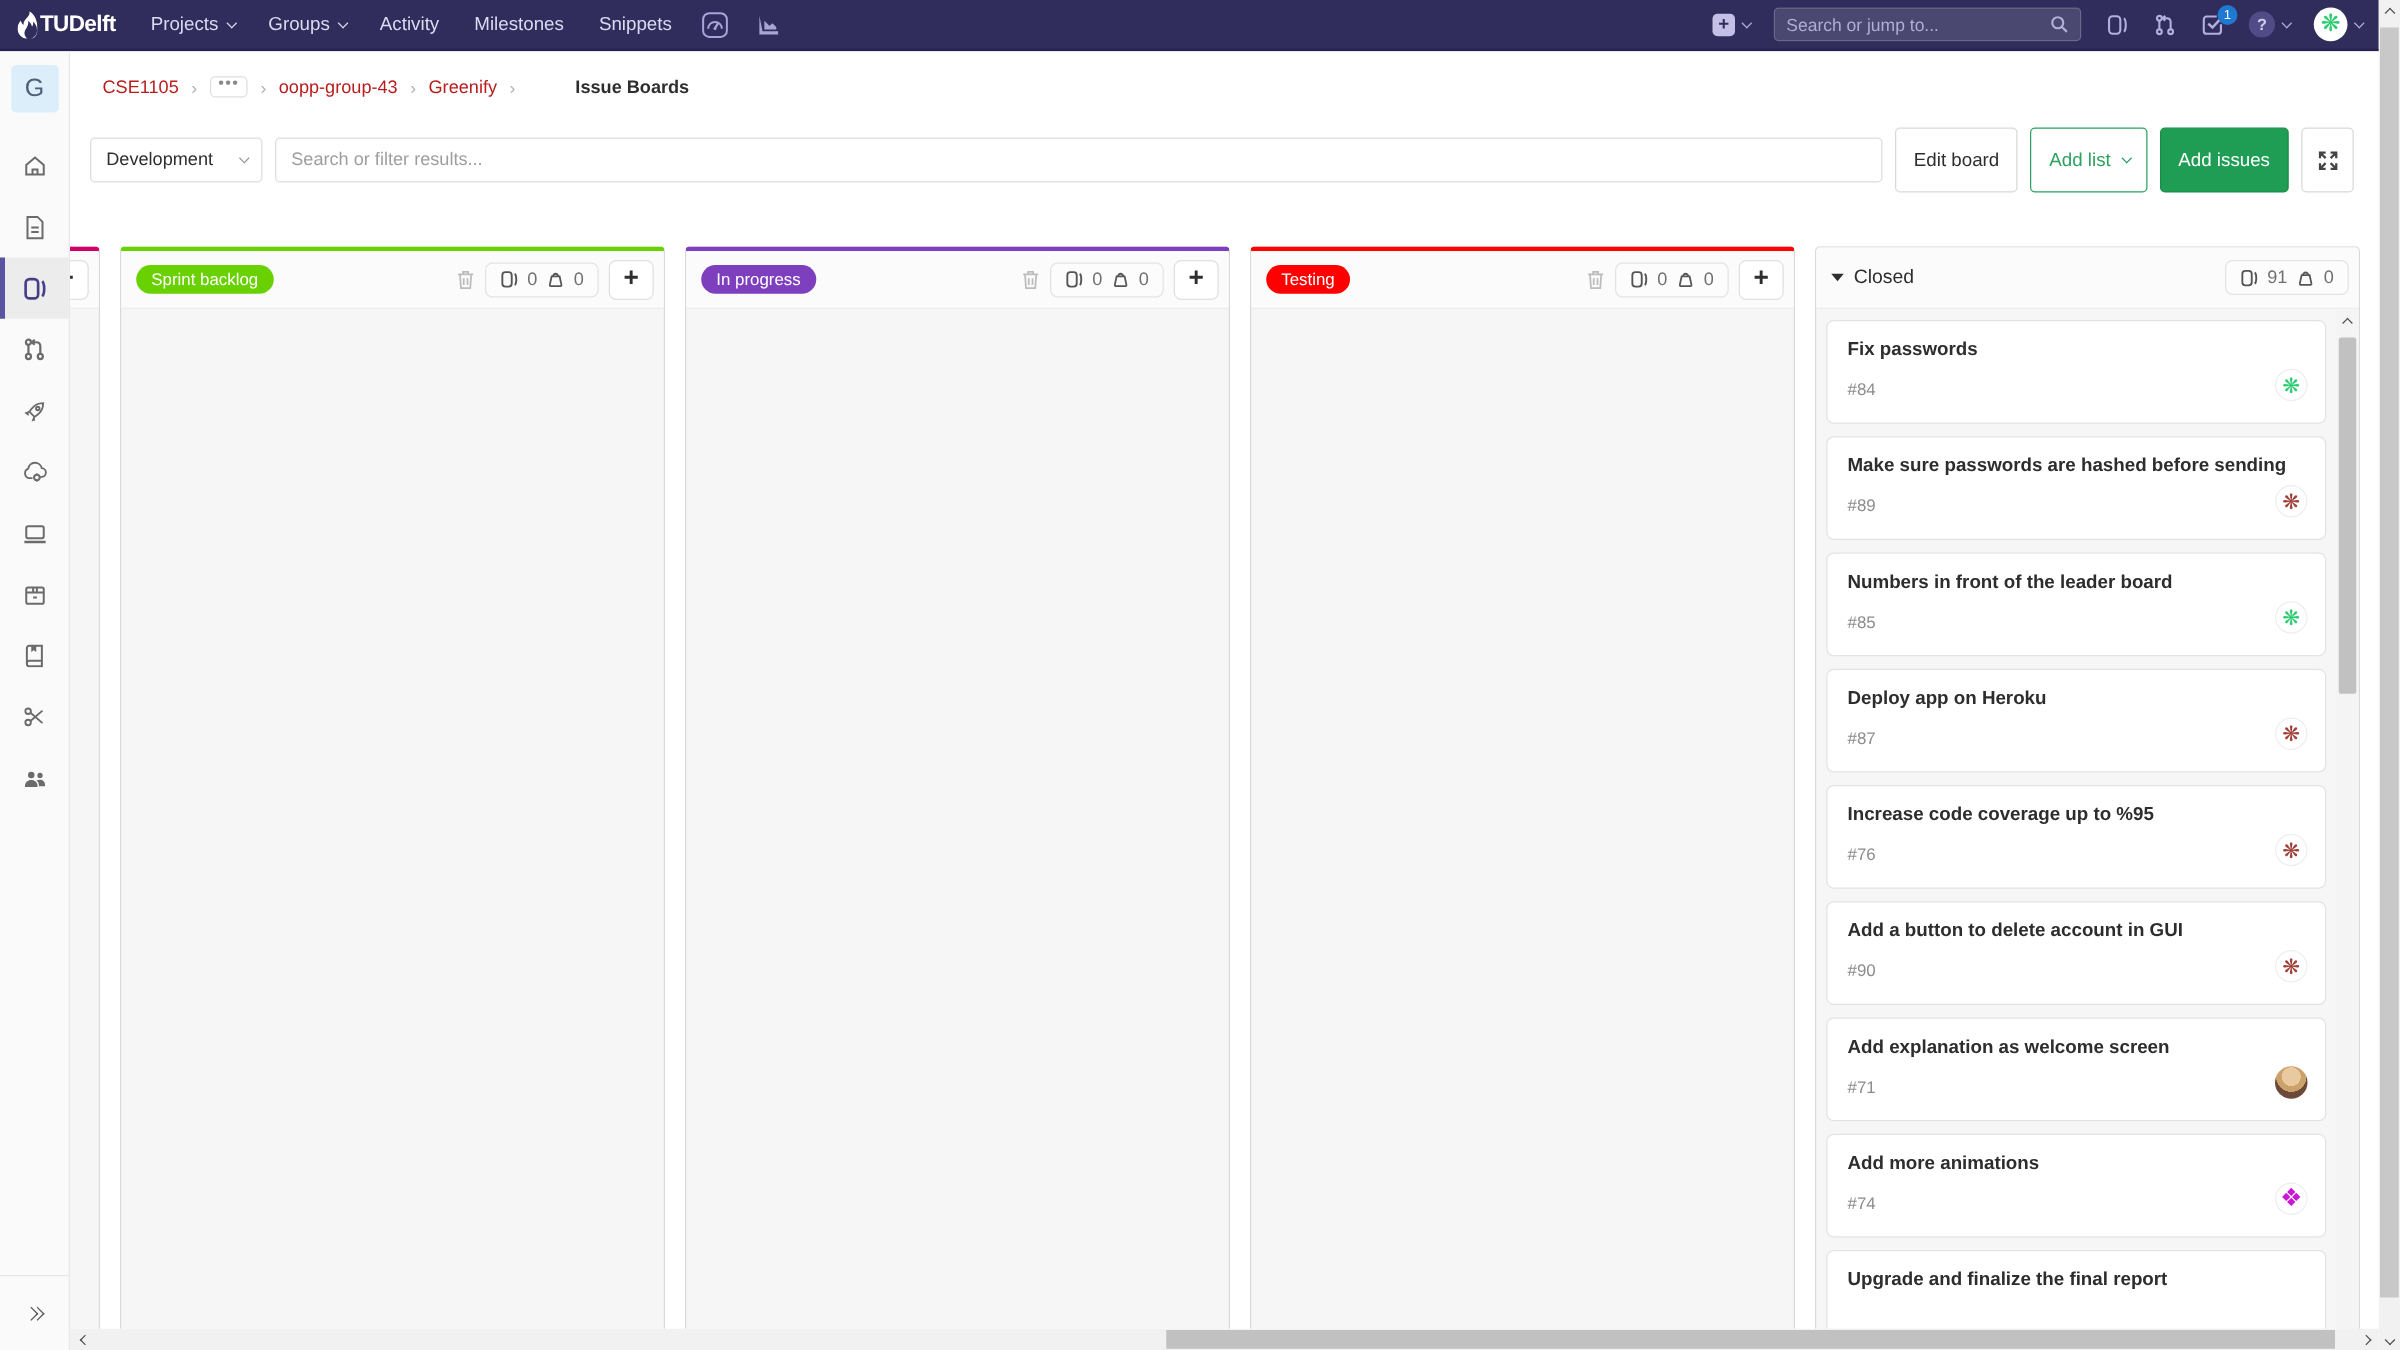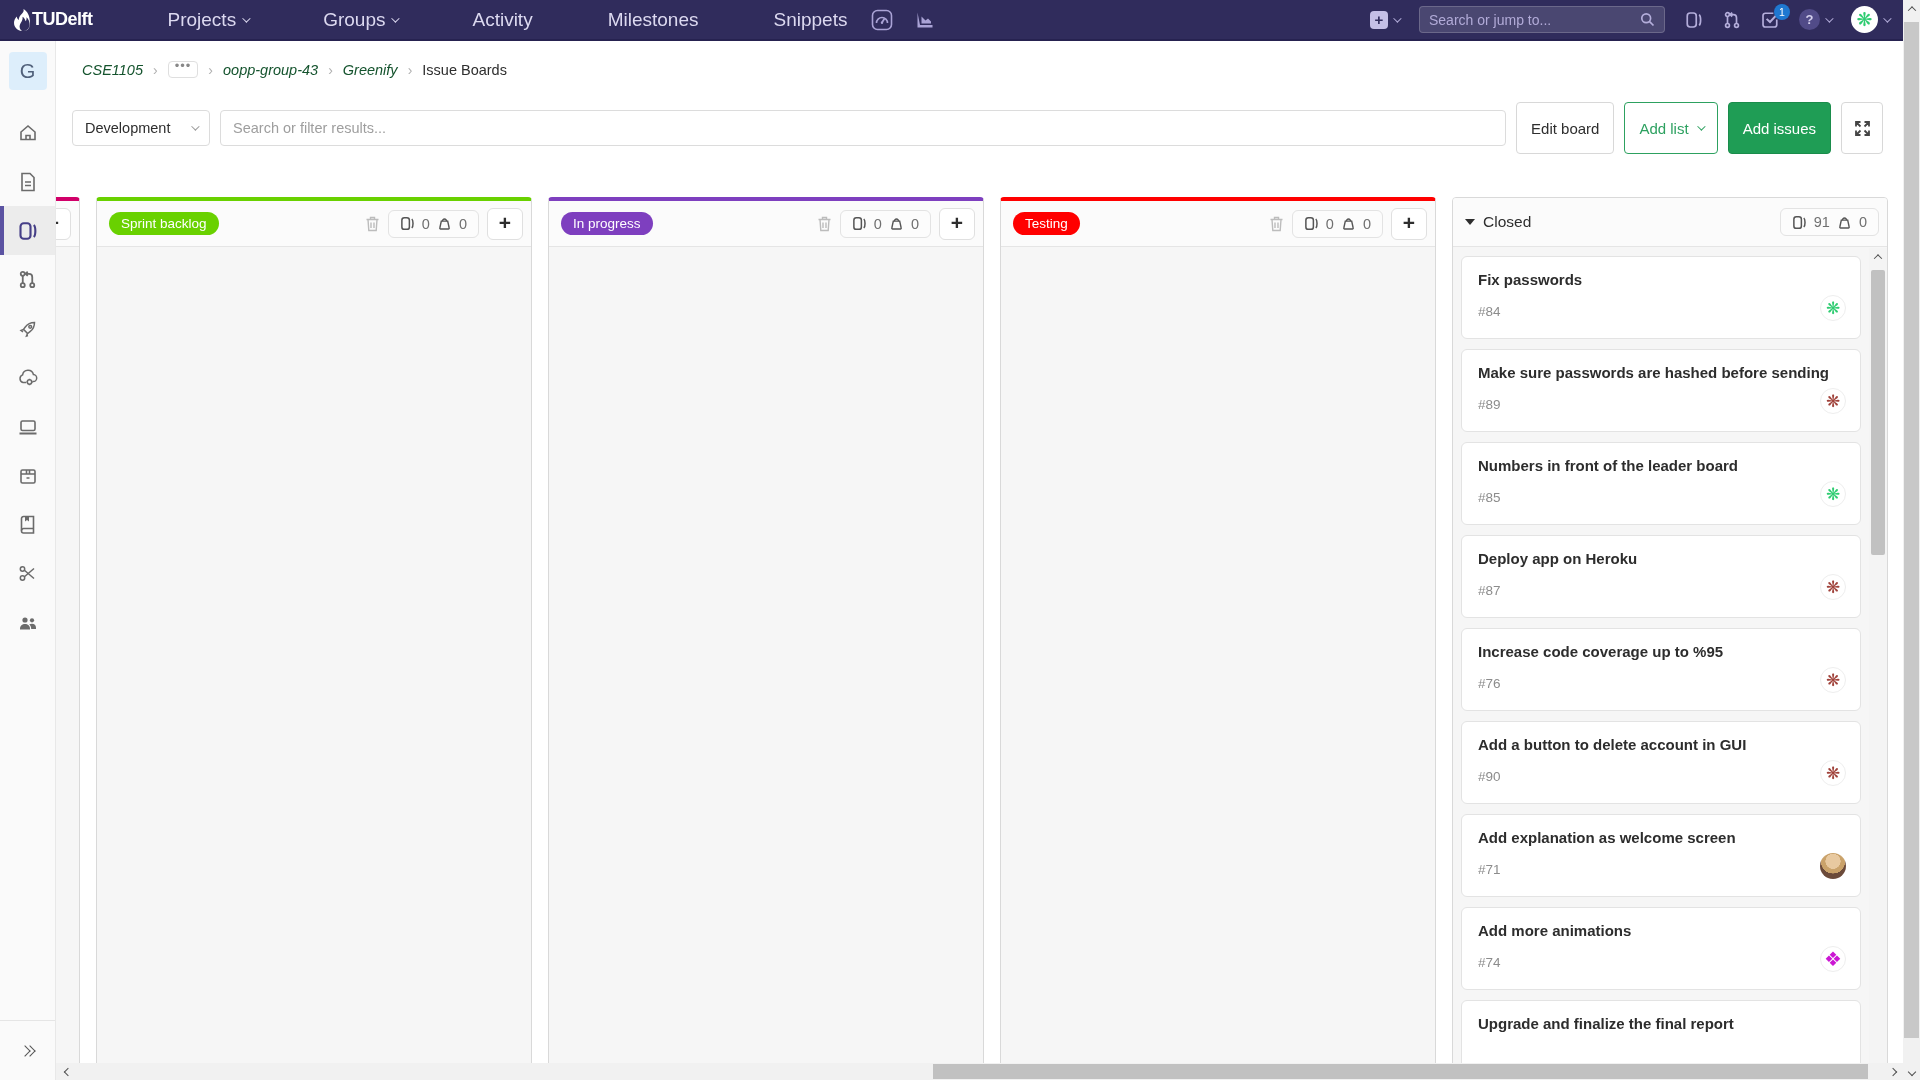--- a/index.html
+++ b/index.html
@@ -8,21 +8,21 @@
   .page { position:relative; width:1920px; height:1080px; overflow:hidden; }
 
   
   .navbar { position:absolute; left:0; top:0; width:1903px; height:41px;
     background:#302c5c; border-bottom:2px solid #262250;
     display:flex; align-items:center; padding:0 14px; }
   .logo { display:flex; align-items:center; gap:2px; color:#fff; margin-right:28px; cursor:pointer; }
   .logo .flame { width:16px; height:22px; }
   .logo .logo-text { font-size:18px; font-weight:bold; letter-spacing:-0.5px; }
   .nav-menu { display:flex; align-items:center; gap:28px; }
-  .nav-item { color:#dcd9f0; font-size:19px; display:flex; align-items:center; gap:6px; cursor:pointer; white-space:nowrap;margin-left:47px; }
+  .nav-item { color:#dcd9f0; font-size:15px; display:flex; align-items:center; gap:6px; cursor:pointer; white-space:nowrap; }
   .chev { display:inline-block; width:6px; height:6px; border-right:1.6px solid currentColor; border-bottom:1.6px solid currentColor; transform:rotate(45deg) translateY(-2px); }
   .nav-svg-icons { display:flex; align-items:center; gap:22px; margin-left:24px; color:#aaa3d6; }
   .nav-svg-icons svg { display:block; cursor:pointer; }
   .nav-right { margin-left:auto; display:flex; align-items:center; gap:20px; color:#b4aedb; }
   .plus-wrap { display:flex; align-items:center; gap:5px; cursor:pointer; }
   .plus-box { width:18px; height:18px; border-radius:4px; background:#c4bfe6; color:#302c5c;
     font-size:15px; font-weight:bold; display:flex; align-items:center; justify-content:center; line-height:1; }
   .nav-search { width:246px; height:27px; background:rgba(255,255,255,0.13); border:1px solid rgba(255,255,255,0.18);
     border-radius:4px; display:flex; align-items:center; padding:0 9px; gap:20px; }
   .nav-search input { flex:1; background:transparent; border:none; outline:none; color:#e6e3f5; font-size:14px; font-family:inherit; }
@@ -59,25 +59,25 @@
   .side-item.active::before { content:""; position:absolute; left:0; top:0; bottom:0; width:4px; background:#5b53a2; }
   .side-footer { position:absolute; bottom:0; left:0; width:100%; height:60px; border-top:1px solid #e5e5e5;
     display:flex; align-items:center; justify-content:center; color:#555; cursor:pointer; }
   .dbl-chev { display:flex; }
   .dbl-chev .sb-chev { width:8px; height:8px; }
   .dbl-chev .sb-chev:first-child { margin-right:-3px; }
 
   
   .content { position:absolute; left:56px; top:41px; width:1847px; height:1022px; background:#fff; overflow:hidden; }
   .breadcrumb { display:flex; align-items:center; gap:10px; padding:20px 0 14px 26px; font-size:14.5px; color:#5c6770; }
-  .crumb-link { color:#14532d; cursor:pointer;font-style:italic; }
+  .crumb-link { color:#b91c1c; cursor:pointer; }
   .crumb-sep { color:#b0b0b0; font-size:14px; }
   .crumb-ellipsis { border:1px solid #dfdfdf; border-radius:4px; padding:0px 6px 6px 6px; height:17px; line-height:8px;
     font-size:13px; letter-spacing:1px; color:#888; cursor:pointer; background:#fff; }
-  .crumb-current { color:#2e2e2e; font-weight:normal; }
+  .crumb-current { color:#2e2e2e; font-weight:bold;margin-left:38px; }
 
   .controls { display:flex; align-items:center; padding:10px 20px 0 16px; gap:10px; }
   .board-select { width:138px; height:36px; border:1px solid #dcdcdc; border-radius:4px; background:#fff;
     display:flex; align-items:center; justify-content:space-between; padding:0 12px; font-size:14.5px; color:#2e2e2e; cursor:pointer; }
   .board-select .chev { color:#999; }
   .filter-input { flex:1; height:36px; border:1px solid #dcdcdc; border-radius:4px; padding:0 12px; font-size:14.5px;
     font-family:inherit; color:#4c1d95; outline:none; }
   .filter-input::placeholder { color:#9e9e9e; }
   .btn { height:52px; border-radius:4px; font-size:15px; font-family:inherit; display:flex; align-items:center;
     justify-content:center; gap:8px; padding:0 14px; cursor:pointer; white-space:nowrap; }

